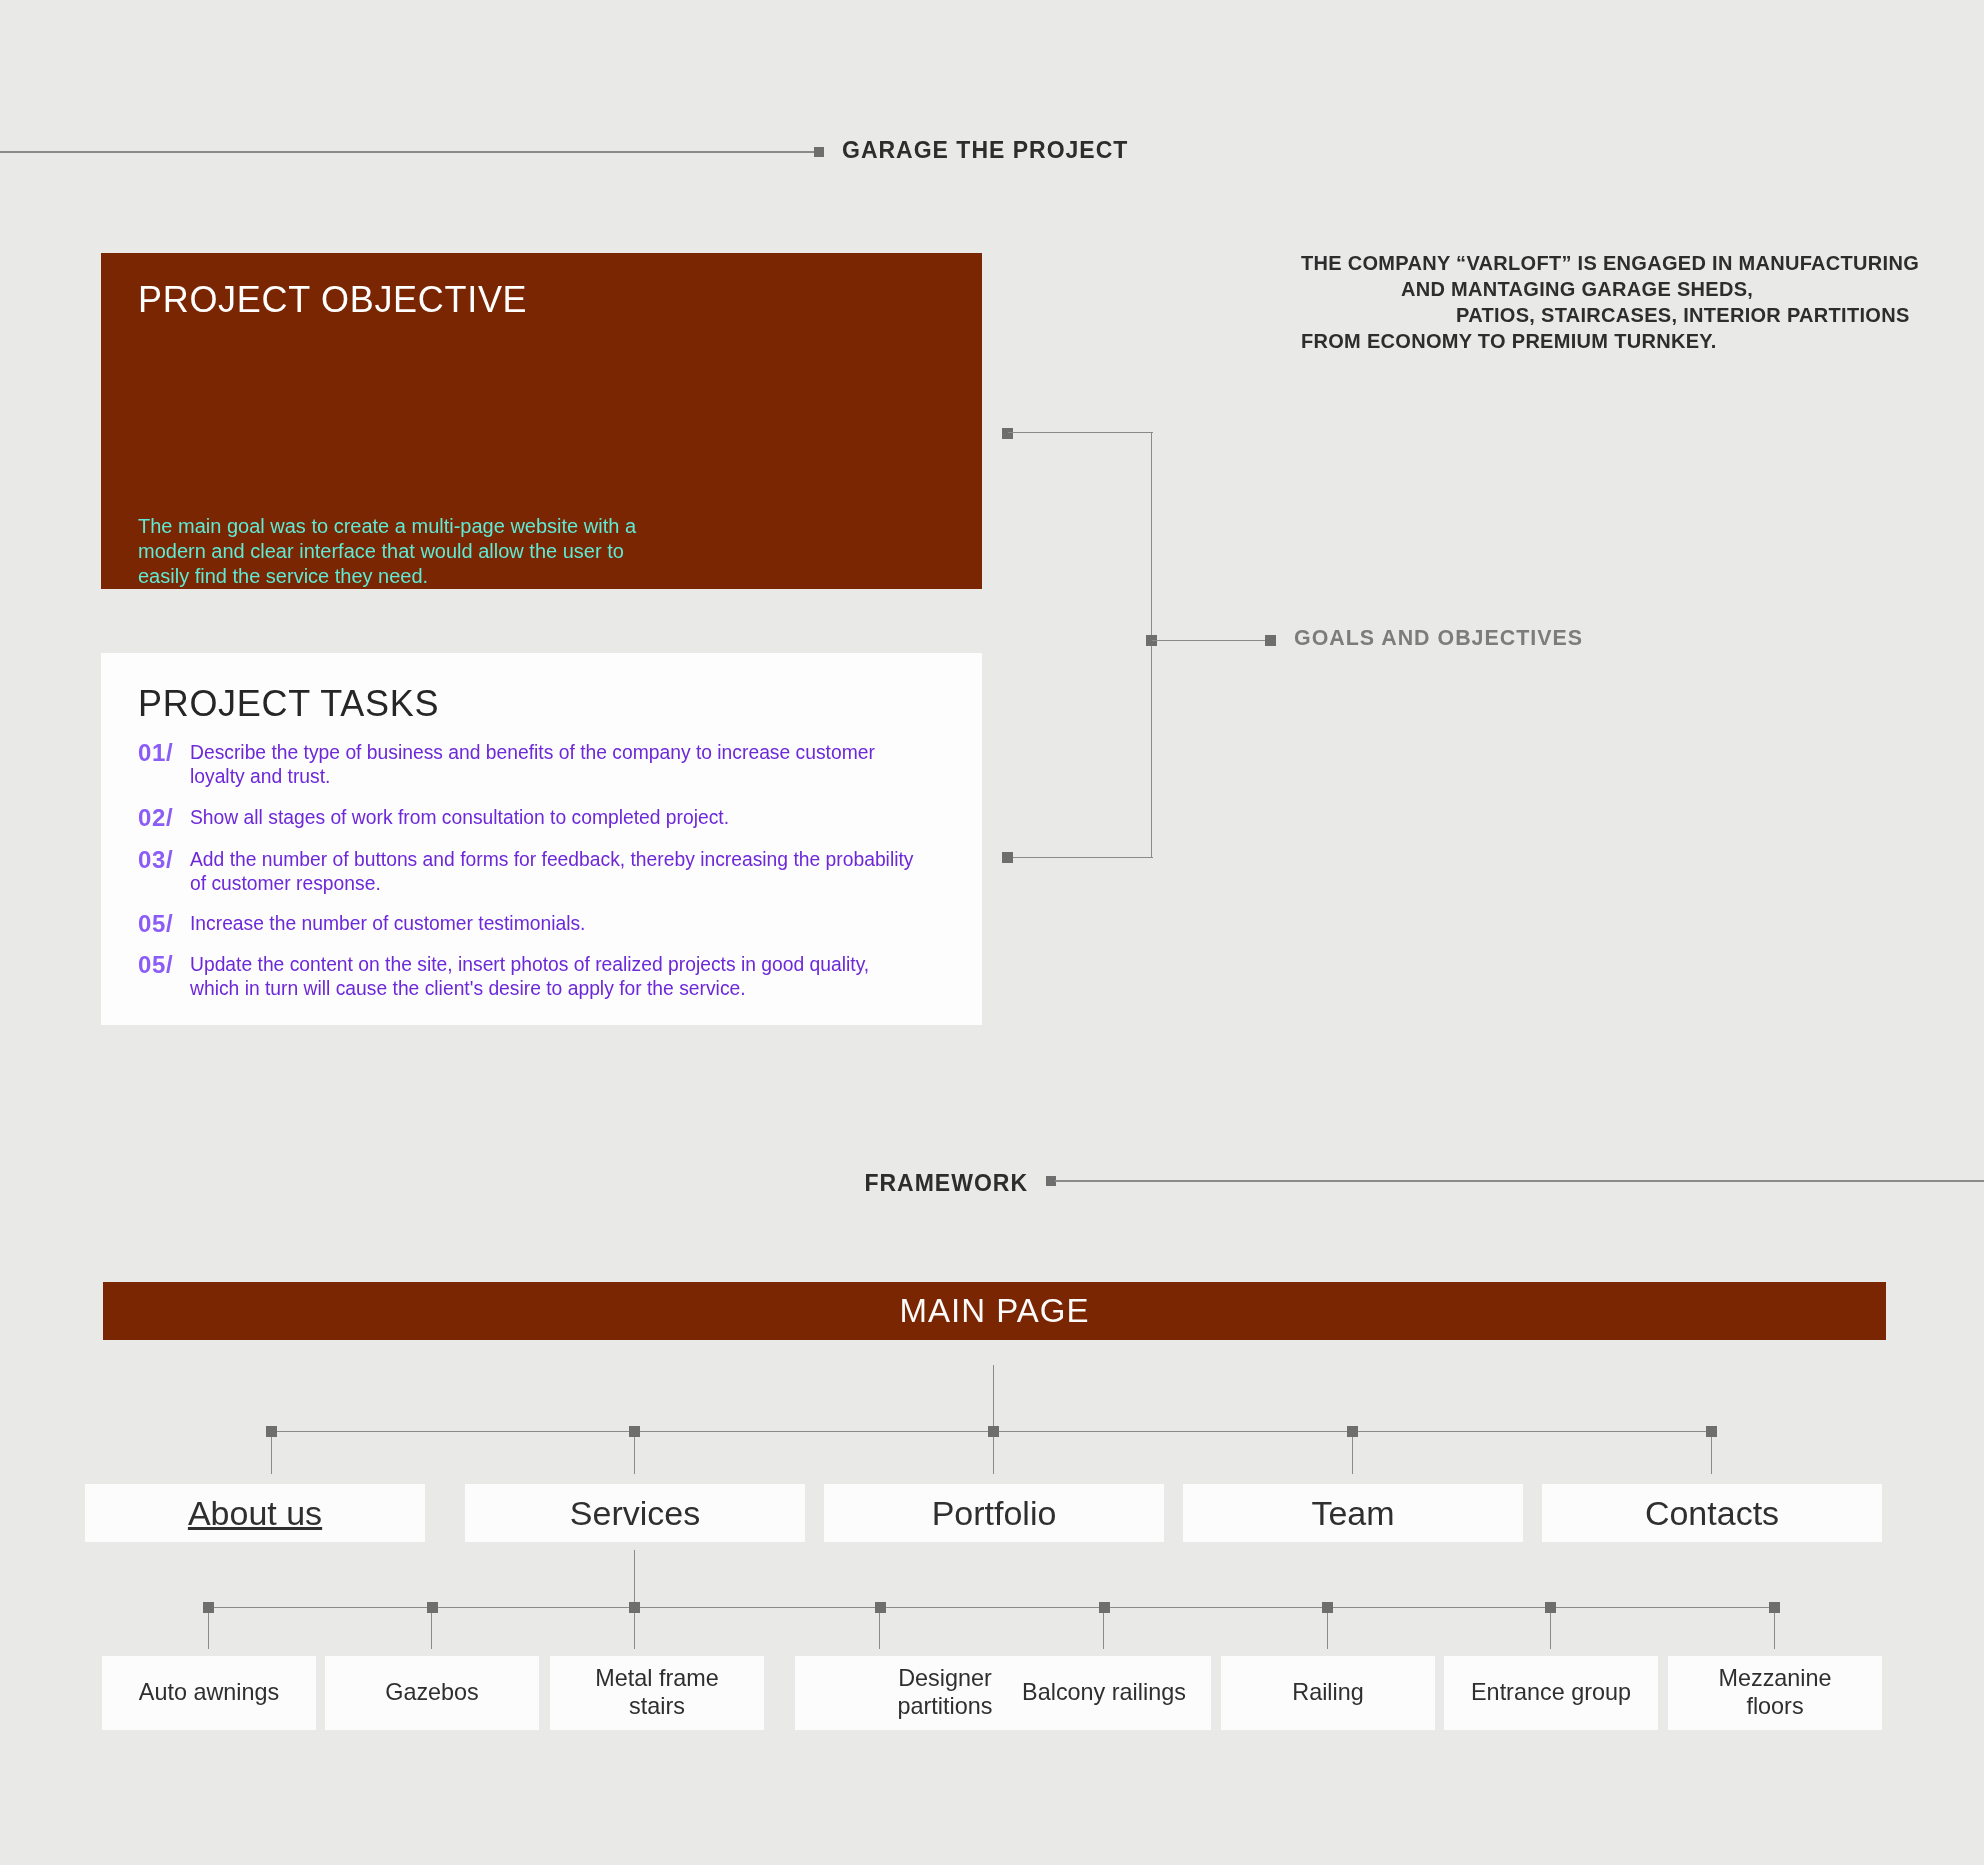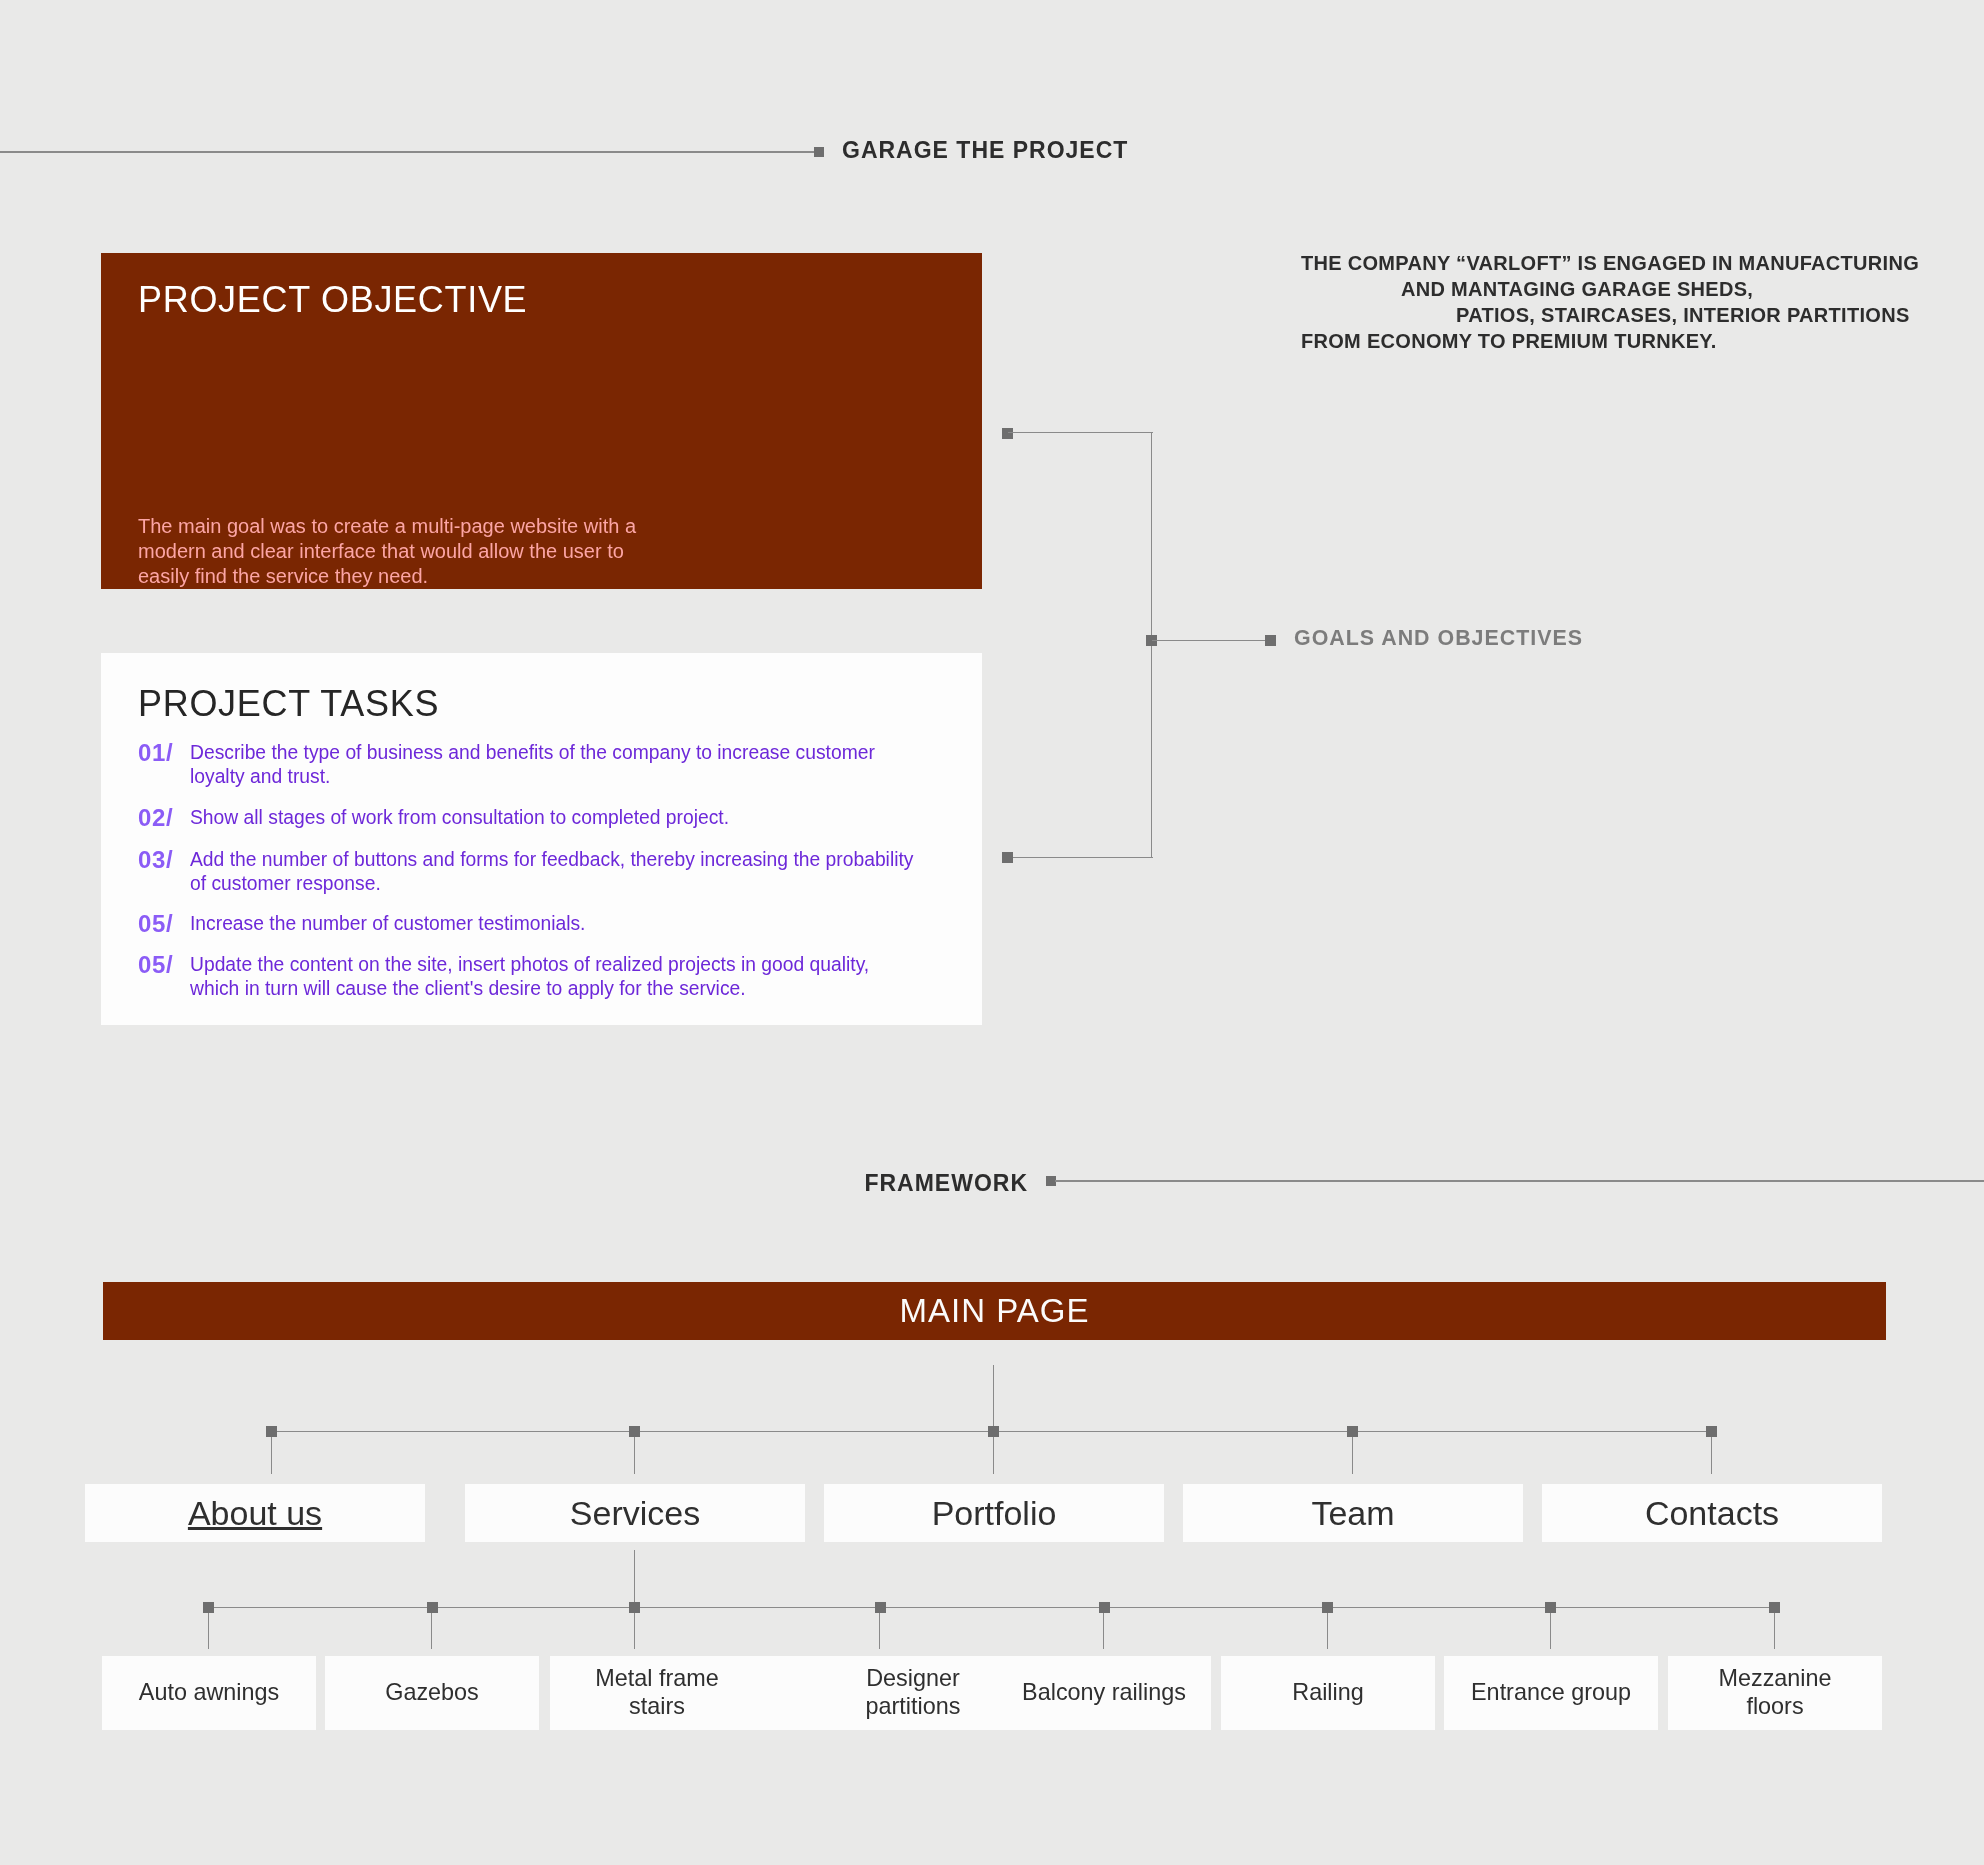--- a/index.html
+++ b/index.html
@@ -55,21 +55,21 @@
     position:absolute;left:37px;
     font-size:36px;letter-spacing:0.7px;font-weight:400;
     white-space:nowrap;
   }
   .card.red .card-title{top:277px - 253px;}
   .red .card-title{top:26px;color:#ffffff;}
   .white .card-title{top:30px;color:#262626;}
   .red-paragraph{
     position:absolute;left:37px;top:261px;
     font-size:20px;line-height:25px;
-    color:#fca5a5;
+    color:#5eead4;
     white-space:pre-line;
   }
   .task-list{
     position:absolute;left:37px;top:88px;
     width:813px;
   }
   .task{
     display:flex;
     align-items:flex-start;
   }
@@ -217,21 +217,21 @@
   <div class="sq" style="left:875px;top:1602px;"></div>
   <div class="sq" style="left:1099px;top:1602px;"></div>
   <div class="sq" style="left:1322px;top:1602px;"></div>
   <div class="sq" style="left:1545px;top:1602px;"></div>
   <div class="sq" style="left:1769px;top:1602px;"></div>
 
   <div class="node leaf-node" style="left:102px;">Auto awnings</div>
   <div class="node leaf-node" style="left:325px;">Gazebos</div>
   <div class="node leaf-node" style="left:550px;">Metal frame
 stairs</div>
-  <div class="node leaf-node" style="left:763px;padding-left:43px;">Designer
+  <div class="node leaf-node" style="left:795px;padding-left:43px;">Designer
 partitions</div>
   <div class="node leaf-node" style="left:997px;">Balcony railings</div>
   <div class="node leaf-node" style="left:1221px;">Railing</div>
   <div class="node leaf-node" style="left:1444px;">Entrance group</div>
   <div class="node leaf-node" style="left:1668px;">Mezzanine
 floors</div>
 
 </div>
 
 

